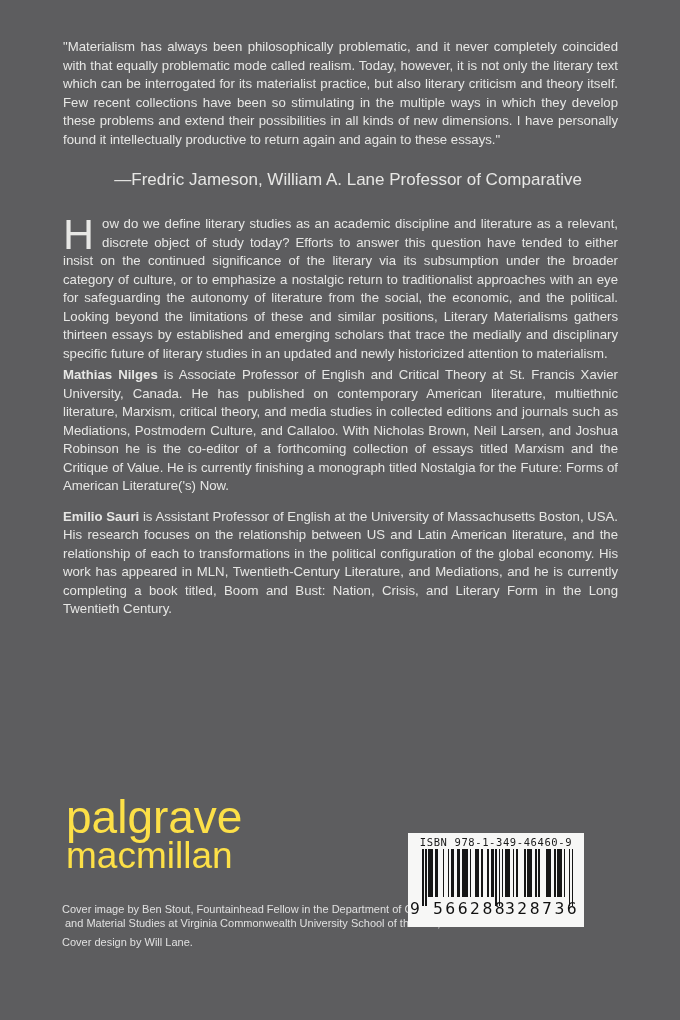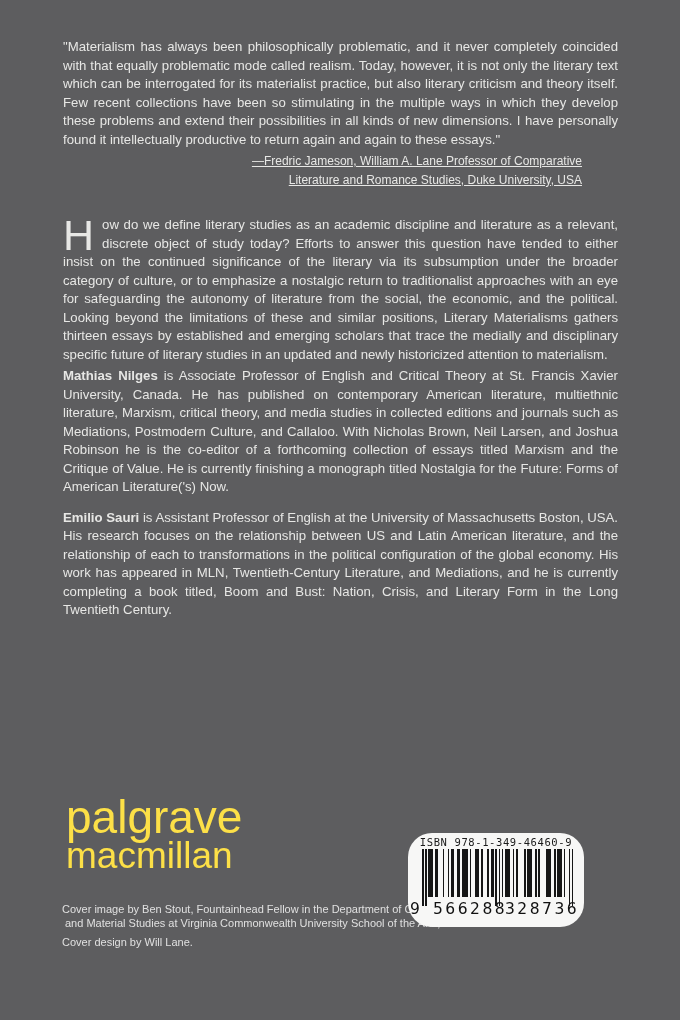--- a/index.html
+++ b/index.html
@@ -8,40 +8,39 @@
     background:#5d5d5f;
     color:#e7e7e5;
     font-family:"Liberation Sans",sans-serif;
   }
   .content{padding:38px 62px 0 63px;}
   p{margin:0;font-size:13.2px;line-height:18.5px;}
   .justified{text-align:justify;}
   .i{}
   .b{font-weight:bold;}
   .attribution{
-    margin:3px 36px 0 0;text-align:right;
-    font-size:12px;line-height:19px;text-decoration:underline;
+    margin:21px 36px 0 0;text-align:right;
+    font-size:17px;line-height:19px;
   }
   .desc{margin-top:26px;}
   .dropcap{
     float:left;font-size:43px;line-height:34px;
     padding:2px 8px 0 0;font-weight:400;
   }
   .bio-1{margin-top:3px;}
   .bio-2{margin-top:12px;}
   .logo{position:absolute;left:66px;top:792px;color:#fde047;font-family:Liberation Sans, sans-serif;}
   .logo-1{font-size:46px;line-height:50px;font-weight:400;letter-spacing:0px;}
   .logo-2{font-size:37px;line-height:36px;font-weight:400;margin-top:-4px;}
   .credits{position:absolute;left:62px;top:903px;color:#e0e0e0;font-size:11px;line-height:13.5px;}
   .credits .indent{padding-left:3px;}
   .credits .design{margin-top:6px;}
   .barcode-box{
     position:absolute;left:408px;top:833px;width:176px;height:94px;
     background:#f7f7f6;
-    border-radius:24px;
   }
   .isbn{
     position:absolute;top:3px;left:0;width:100%;text-align:center;
     color:#1a1a1a;font-family:"DejaVu Sans Mono",monospace;
     font-size:10.5px;letter-spacing:0.6px;white-space:nowrap;
   }
   .bars{position:absolute;left:14px;top:16px;display:flex;}
   .mod{width:1.6px;height:48px;}
   .mod.on{background:#161616;}
   .mod.guard{height:57px;}
@@ -60,21 +59,20 @@
 </style>
 </head>
 <body>
 
 <div class="cover">
 
   <div class="content">
     <p class="quote justified"><span>"Materialism has always been philosophically problematic, and it never completely coincided with that equally problematic mode called realism. Today, however, it is not only the literary text which can be interrogated for its materialist practice, but also literary criticism and theory itself. Few recent collections have been so stimulating in the multiple ways in which they develop these problems and extend their possibilities in all kinds of new dimensions.  I have personally found it intellectually productive to return again and again to these essays."</span></p>
     <div class="attribution">
       <div>—Fredric Jameson, William A. Lane Professor of Comparative</div>
-      <div>Literature and Romance Studies, Duke University, USA</div>
     </div>
 
     <p class="desc justified"><span class="dropcap">H</span><span><span>ow do we define literary studies as an academic discipline and literature as a relevant, discrete object of study today? Efforts to answer this question have tended to either insist on the continued significance of the literary via its subsumption under the broader category of culture, or to emphasize a nostalgic return to traditionalist approaches with an eye for safeguarding the autonomy of literature from the social, the economic, and the political. Looking beyond the limitations of these and similar positions, </span><span class="i">Literary Materialisms</span><span> gathers thirteen essays by established and emerging scholars that trace the medially and disciplinary specific future of literary studies in an updated and newly historicized attention to materialism.</span></span></p>
 
     <p class="bio-1 justified"><span class="b">Mathias Nilges</span><span> is Associate Professor of English and Critical Theory at St. Francis Xavier University, Canada. He has published on contemporary American literature, multiethnic literature, Marxism, critical theory, and media studies in collected editions and journals such as </span><span class="i">Mediations, Postmodern Culture,</span><span> and </span><span class="i">Callaloo</span><span>. With Nicholas Brown, Neil Larsen, and Joshua Robinson he is the co-editor of a forthcoming collection of essays titled </span><span class="i">Marxism and the Critique of Value</span><span>. He is currently finishing a monograph titled </span><span class="i">Nostalgia for the Future: Forms of American Literature('s) Now</span><span>.</span></p>
     <p class="bio-2 justified"><span class="b">Emilio Sauri</span><span> is Assistant Professor of English at the University of Massachusetts Boston, USA. His research focuses on the relationship between US and Latin American literature, and the relationship of each to transformations in the political configuration of the global economy. His work has appeared in </span><span class="i">MLN</span><span>, </span><span class="i">Twentieth-Century Literature</span><span>, and </span><span class="i">Mediations</span><span>, and he is currently completing a book titled, </span><span class="i">Boom and Bust: Nation, Crisis, and Literary Form in the Long Twentieth Century</span><span>.</span></p>
   </div>
 
   <div class="logo">
     <div class="logo-1">palgrave</div>

